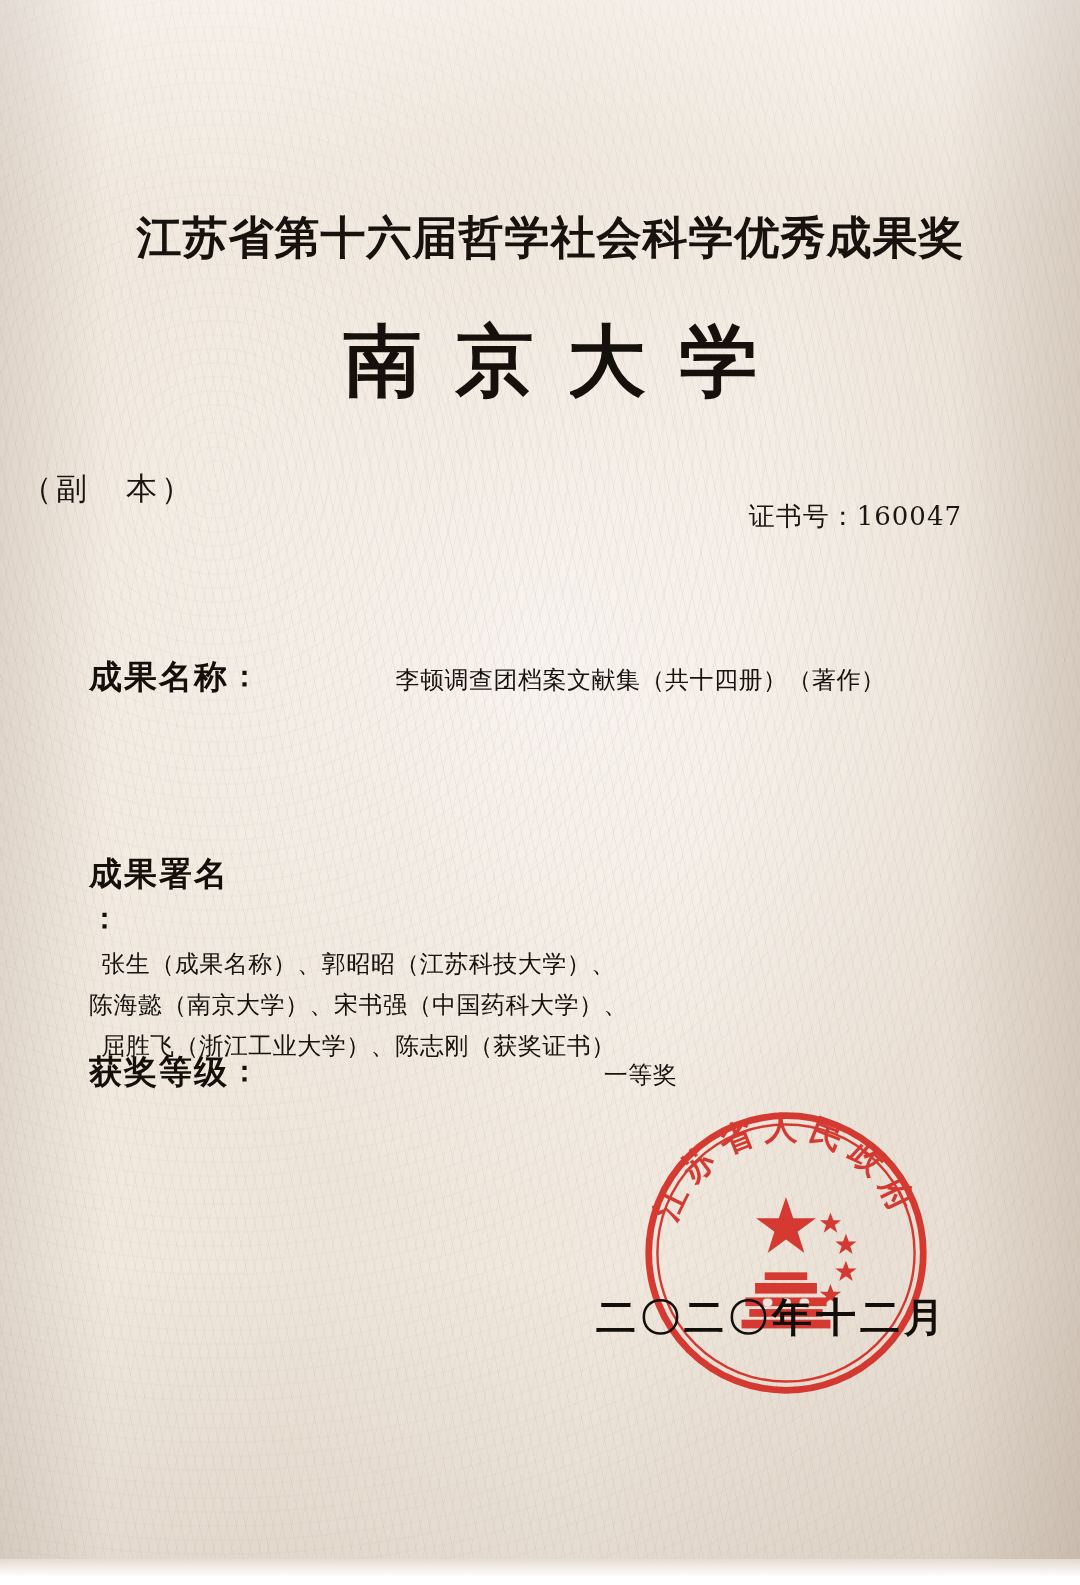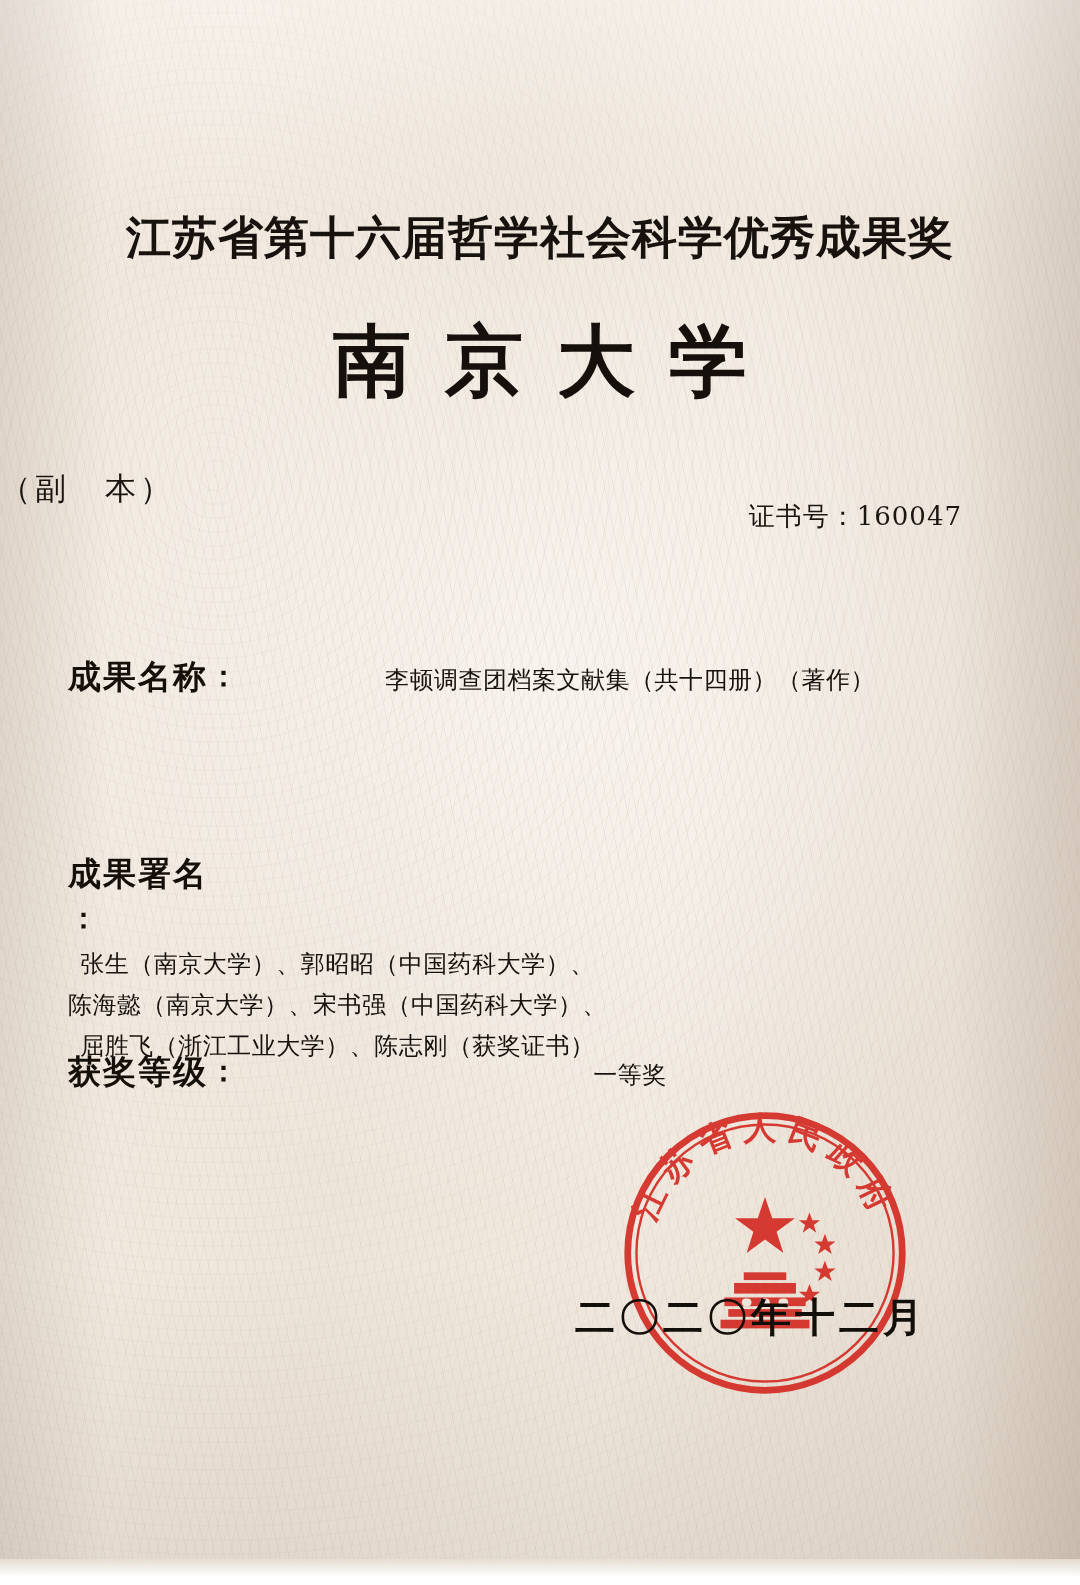--- a/index.html
+++ b/index.html
@@ -17,20 +17,21 @@
   
   .certificate {
     position: relative;
     width: 1080px;
     height: 1585px;
     box-sizing: border-box;
     background:
       radial-gradient(ellipse 70% 50% at 50% 42%, rgba(255,255,255,0.55) 0%, rgba(255,255,255,0.0) 70%),
       linear-gradient(100deg, #efe6dc 0%, #f2eae0 18%, #eee5da 40%, #f1e9df 62%, #e9dfd4 85%, #e3d8cc 100%);
     overflow: hidden;
+    padding-left: 21px;
   }
   
   .paper-texture {
     position: absolute;
     inset: 0;
     pointer-events: none;
     opacity: 0.55;
     background-image:
       repeating-linear-gradient(78deg, rgba(196,176,160,0.30) 0px, rgba(196,176,160,0.30) 1px, rgba(255,255,255,0) 1px, rgba(255,255,255,0) 9px),
       repeating-linear-gradient(-78deg, rgba(196,176,160,0.22) 0px, rgba(196,176,160,0.22) 1px, rgba(255,255,255,0) 1px, rgba(255,255,255,0) 9px),
@@ -198,21 +199,21 @@
     <div class="field" id="field-title">
       <span class="field-label">成果名称</span>
       <span class="colon">：</span>
       <span class="field-value">李顿调查团档案文献集（共十四册）（著作）</span>
     </div>
 
     <div class="field" id="field-authors">
       <span class="field-label">成果署名</span>
       <span class="colon">：</span>
       <span class="field-value">
-        <span class="line">张生（南京大学）、郭昭昭（中国药科大学）、</span>
+        <span class="line">张生（成果名称）、郭昭昭（江苏科技大学）、</span>
         <span class="line">陈海懿（南京大学）、宋书强（中国药科大学）、</span>
         <span class="line">屈胜飞（浙江工业大学）、陈志刚（获奖证书）</span>
       </span>
     </div>
 
     <div class="field" id="field-grade">
       <span class="field-label">获奖等级</span>
       <span class="colon">：</span>
       <span class="field-value">一等奖</span>
     </div>

